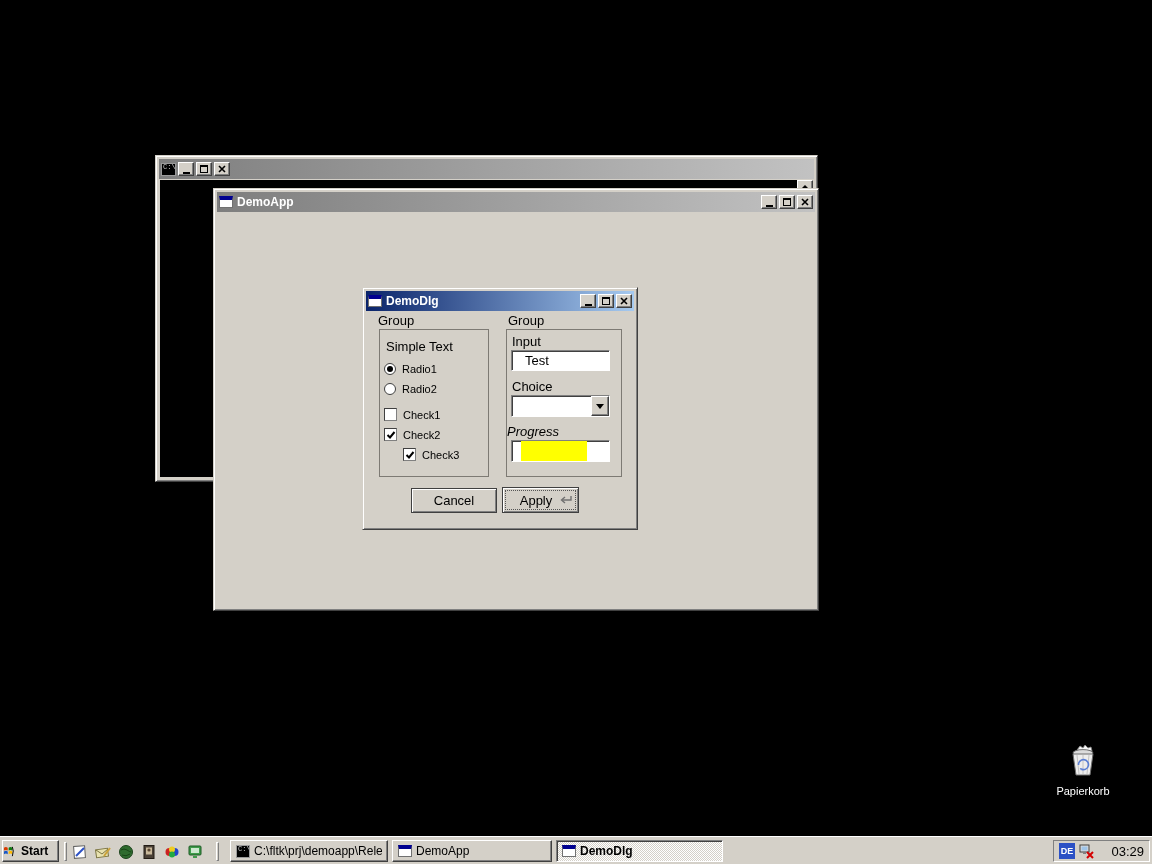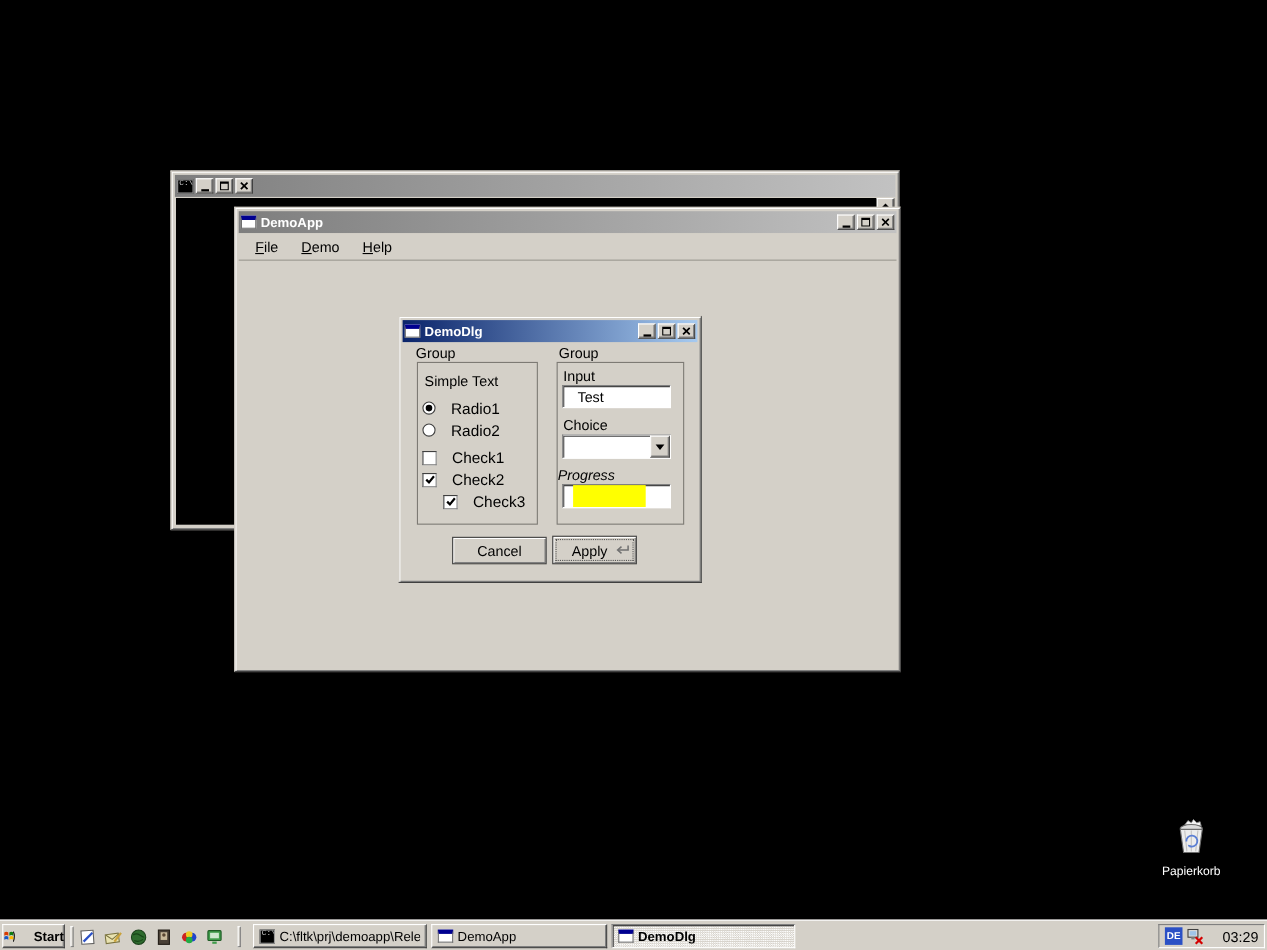--- a/index.html
+++ b/index.html
@@ -44,21 +44,21 @@
   .app-client { position:absolute; left:4px; right:4px; top:49px; bottom:4px; background:var(--chrome,#D4D0C8); }
 
   
   .winicon { width:14px; height:12px; background:#fff; border:1px solid #707070; border-top:4px solid #000090; }
 
   
   .dlg { left:362px; top:287px; width:276px; height:243px; }
   .dlg-label { position:absolute; font-size:13px; color:#000; white-space:nowrap; }
   .grp-box { position:absolute; top:41px; width:110px; height:148px; border:1px solid #7d7a74; }
   .grp-box.right { width:116px; }
-  .ctl-row { position:absolute; display:flex; align-items:center; font-size:14px; color:#000;gap:8px; }
+  .ctl-row { position:absolute; display:flex; align-items:center; font-size:11px; color:#000; }
   .radio { width:12px; height:12px; border-radius:50%; background:#fff; border:1px solid #404040;
            margin-right:6px; position:relative; }
   .radio.on::after { content:""; position:absolute; left:2px; top:2px; width:6px; height:6px; border-radius:50%; background:#000; }
   .checkbox { width:13px; height:13px; background:#fff; border:1px solid; border-color:#404040 #808080 #808080 #404040;
               margin-right:6px; display:flex; align-items:center; justify-content:center; }
   .checkbox svg { visibility:hidden; }
   .checkbox.on svg { visibility:visible; }
   .field { position:absolute; background:#fff; border:1px solid; border-color:#808080 #fff #fff #808080;
            box-shadow: inset 1px 1px 0 #404040; padding-left: 9px; }
   .text-input { font-family:"Liberation Sans",sans-serif; font-size:13px; padding:2px 4px; color:#000; width:100%; height:100%;
@@ -79,21 +79,21 @@
   
   .desk-icon { position:absolute; left:1047px; top:744px; width:72px; text-align:center; }
   .desk-icon .lbl { color:#fff; font-size:11px; margin-top:3px; }
 
   
   .taskbar { position:absolute; left:0; top:836px; width:1152px; height:28px;
              background:var(--chrome,#D4D0C8); border-top:1px solid #fff; }
   .startbtn { position:absolute; left:2px; top:3px; width:57px; height:22px;
               background:var(--chrome,#D4D0C8); border:1px solid; border-color:#fff #404040 #404040 #fff;
               box-shadow: inset -1px -1px 0 #808080;
-              display:flex; align-items:center; justify-content:flex-start; gap:13px;
+              display:flex; align-items:center; justify-content:flex-start; gap:3px;
               font-weight:bold; font-size:12px; color:#000; }
   .grip { position:absolute; top:5px; width:3px; height:19px; border:1px solid; border-color:#fff #808080 #808080 #fff; }
   .ql-btn { position:absolute; top:5px; width:20px; height:19px; display:flex; align-items:center; justify-content:center; }
   .taskbtn { position:absolute; top:3px; height:22px; background:var(--chrome,#D4D0C8);
              border:1px solid; border-color:#fff #404040 #404040 #fff; box-shadow: inset -1px -1px 0 #808080;
              display:flex; align-items:center; padding:0 5px; gap:4px; font-size:12px; color:#000; overflow:hidden; }
   .taskbtn .tlabel { white-space:nowrap; overflow:hidden; }
   .taskbtn.pressed { border-color:#808080 #fff #fff #808080; box-shadow: inset 1px 1px 0 #404040;
              font-weight:bold;
              background:#D4D0C8 conic-gradient(#fff 0 25%, transparent 0 50%, #fff 0 75%, transparent 0);
@@ -145,25 +145,20 @@
         <span class="tbtn">
             <span class="glyph-max"></span>
           </span>
         <span class="tbtn">
           <svg width="8" height="8" viewBox="0 0 8 8">
               <path d="M1,1 L7,7 M7,1 L1,7" stroke="#000" stroke-width="1.6" fill="none"></path>
             </svg>
         </span>
       </span>
     </div>
-    <div class="menubar">
-      <span class="menu-item"><u>F</u>ile</span>
-      <span class="menu-item"><u>D</u>emo</span>
-      <span class="menu-item"><u>H</u>elp</span>
-    </div>
     <div class="app-client"></div>
   </div>
 
   <div class="win dlg">
     <div class="titlebar active">
       <span class="winicon"></span>
       <span class="title">DemoDlg</span>
       <span class="tbtns">
         <span class="tbtn">
             <span class="glyph-min"></span>

